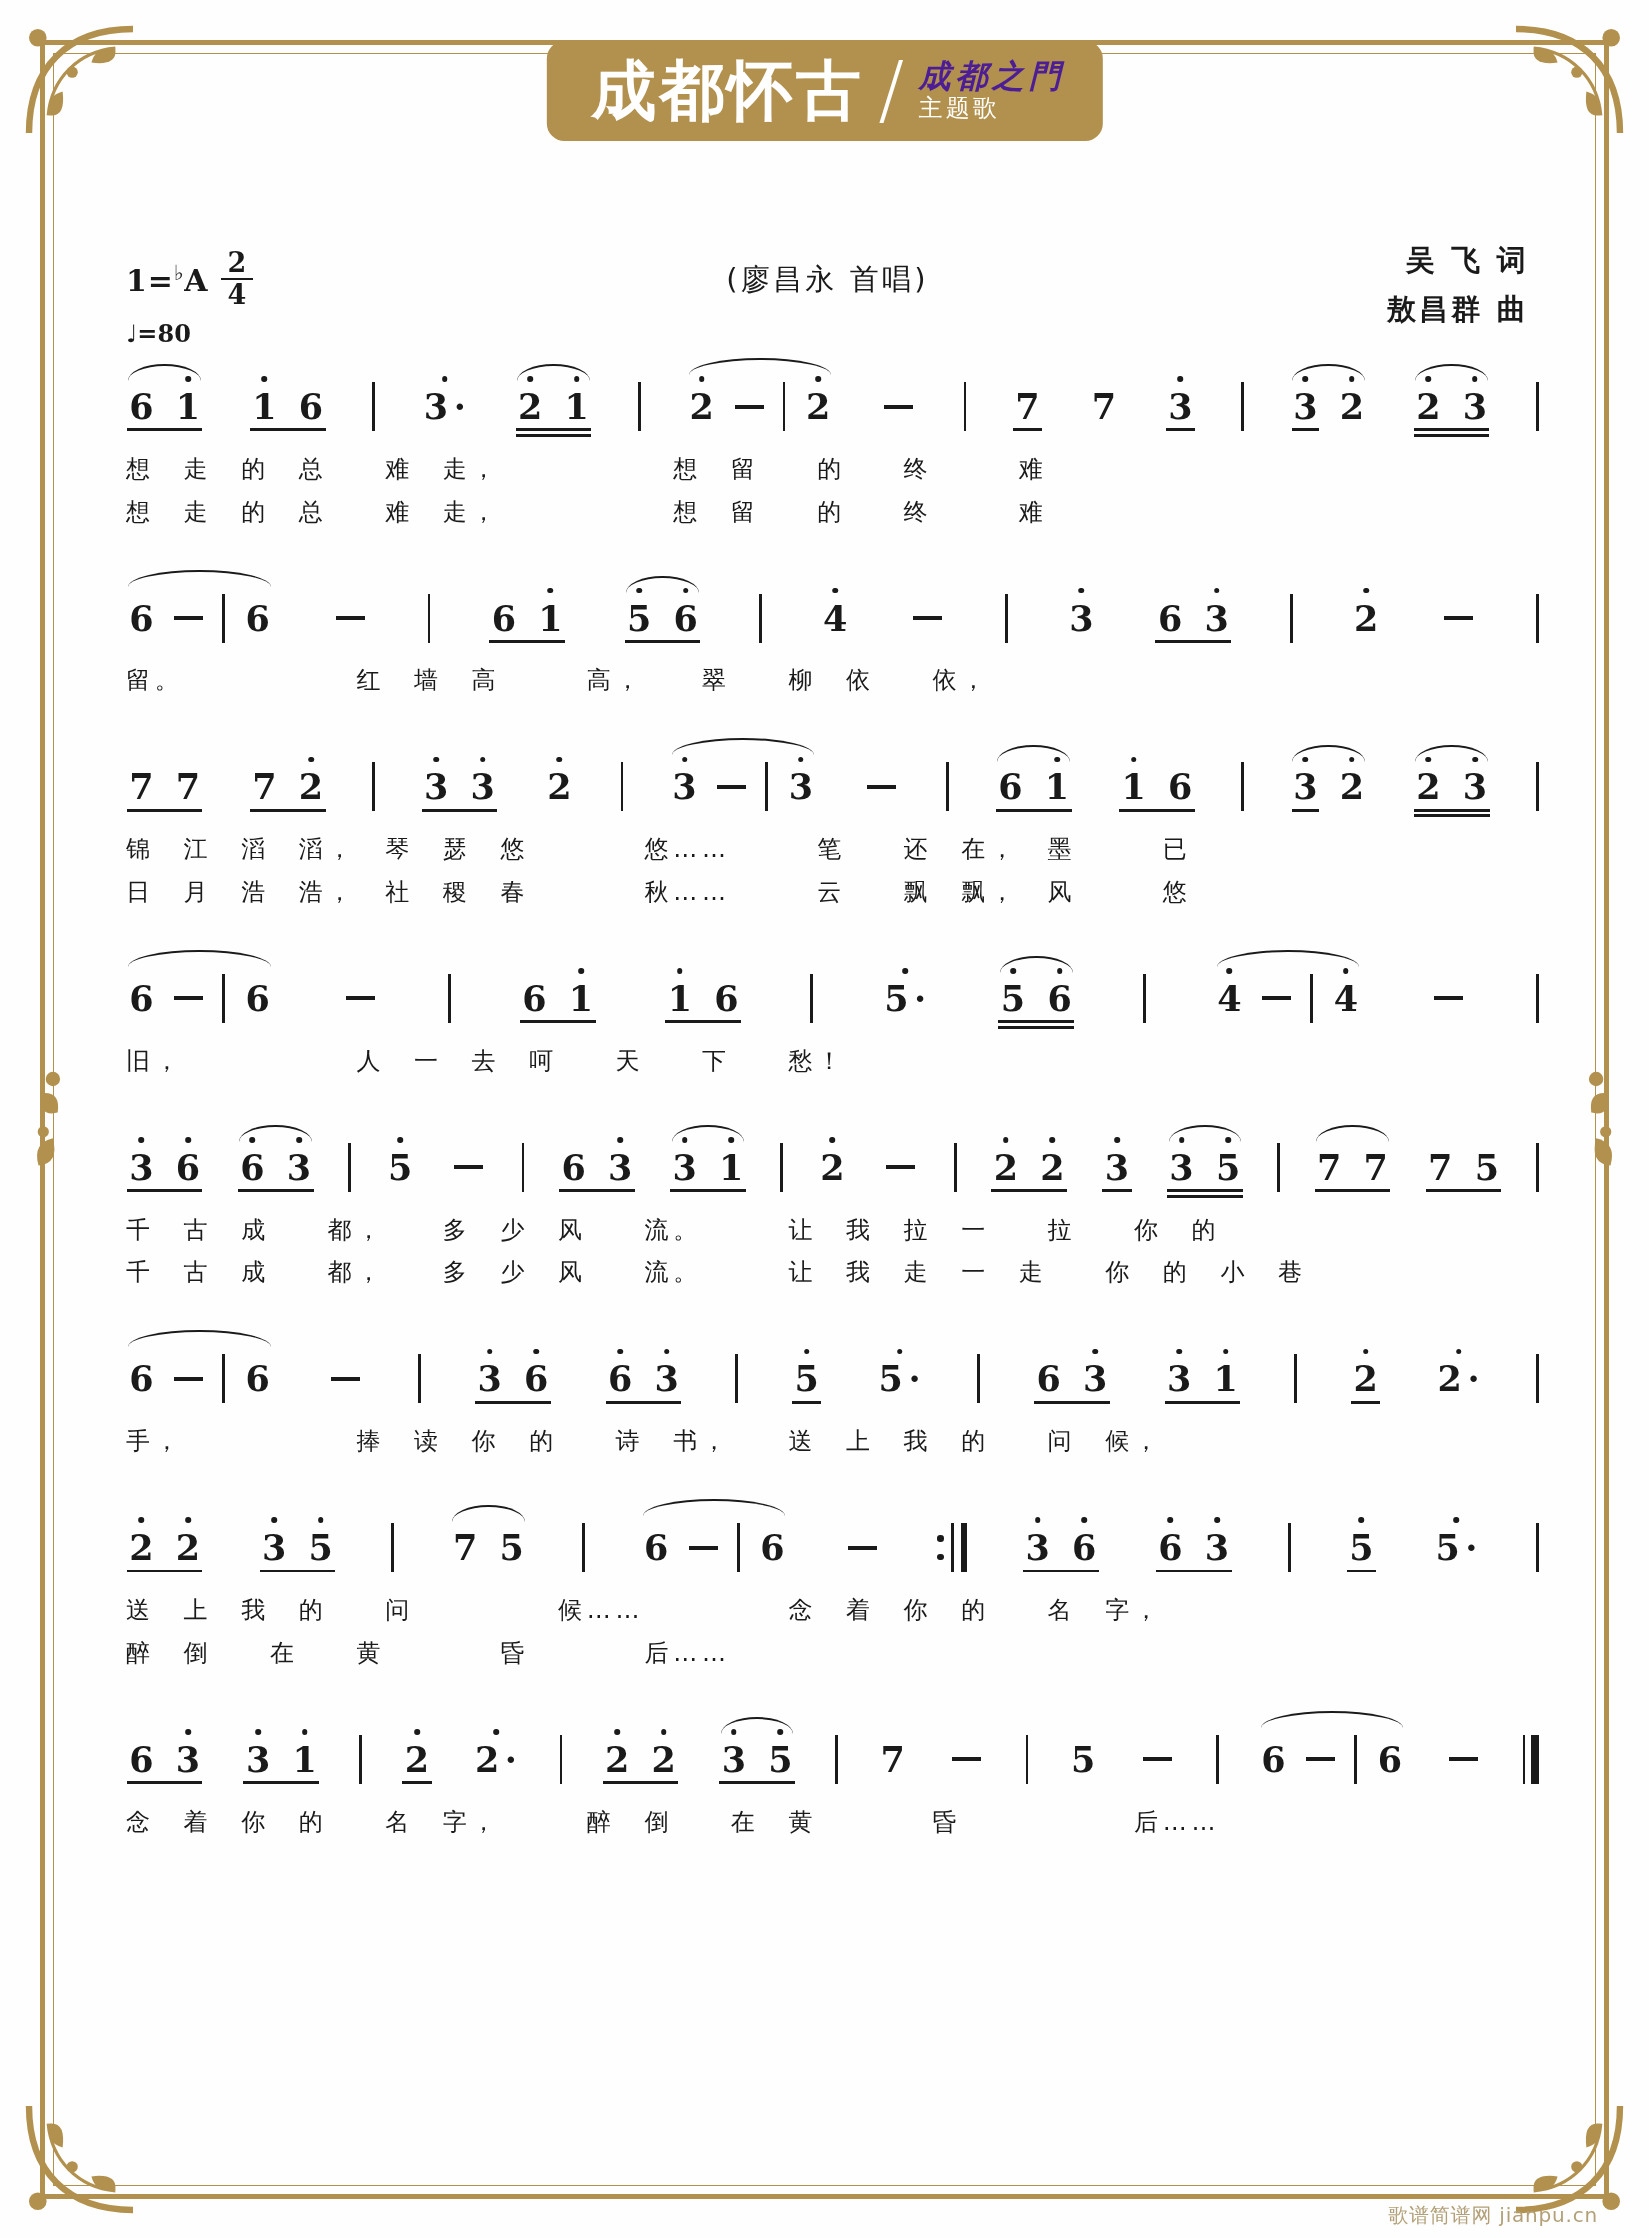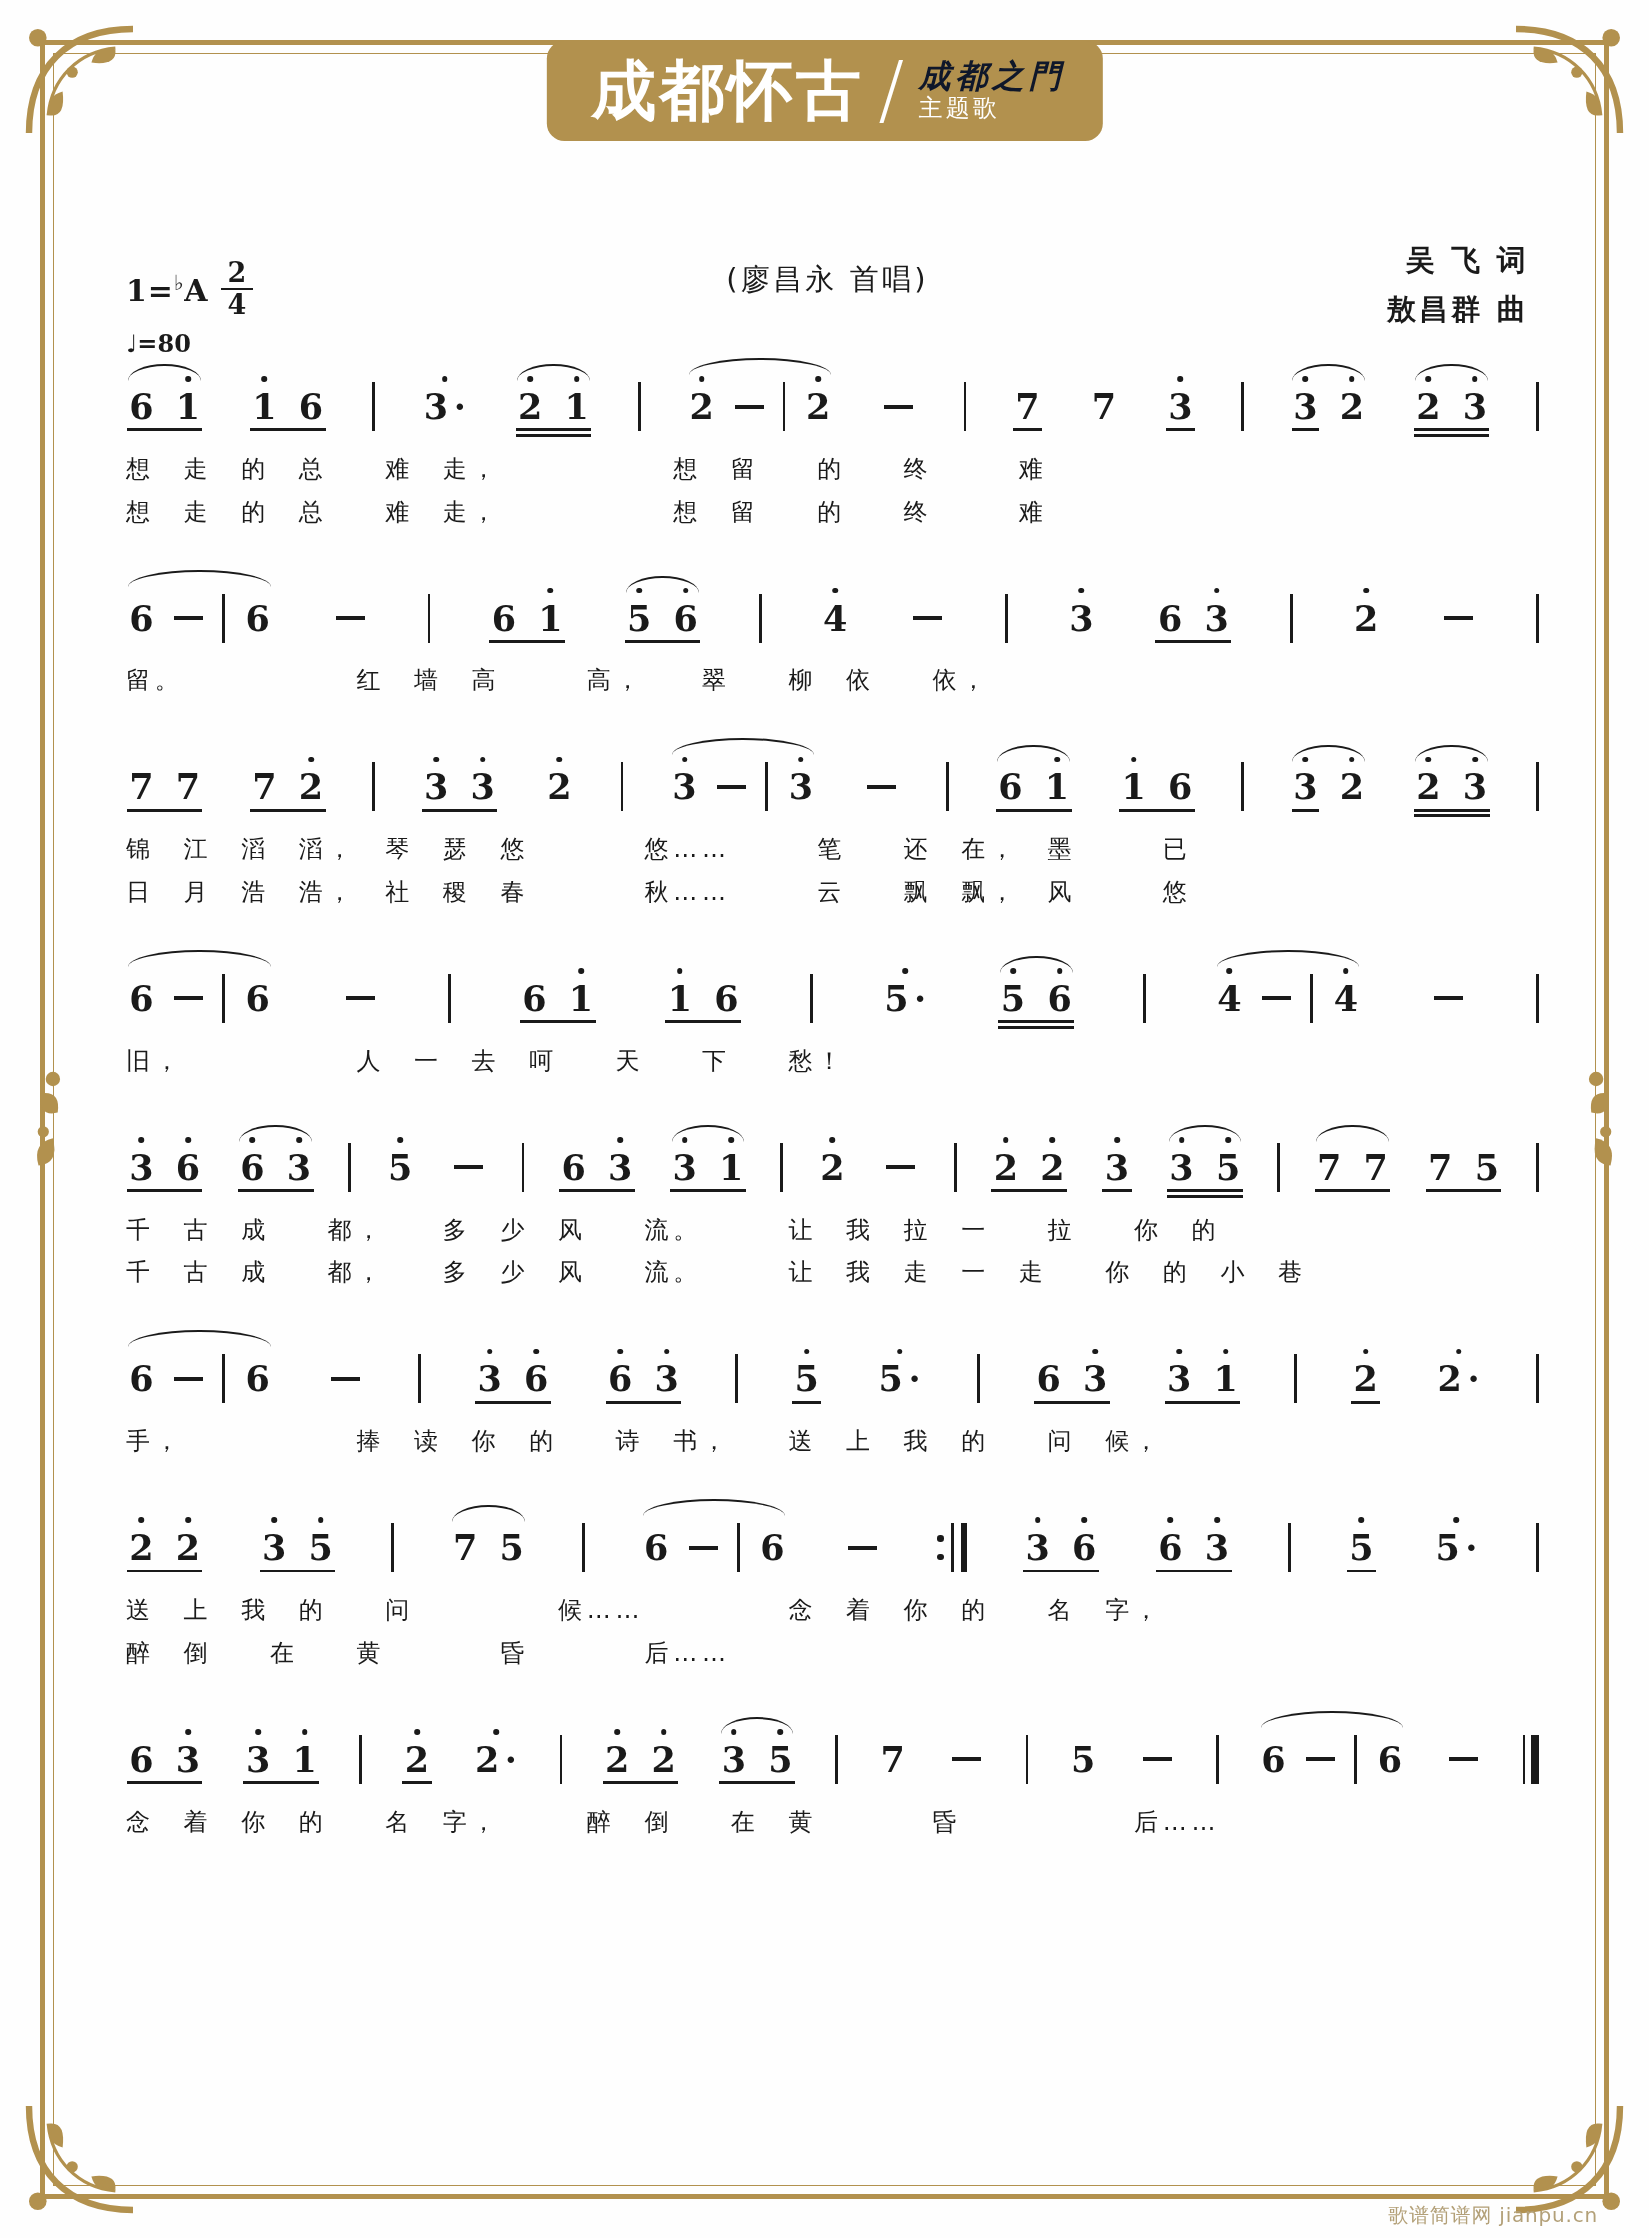--- a/index.html
+++ b/index.html
@@ -18,26 +18,26 @@
   .edge-orn svg{width:100%;height:100%;}
   .e-left{left:24px;}
   .e-right{right:24px;transform:scaleX(-1);}
   
   .banner{position:absolute;top:41px;left:50%;transform:translateX(-50%);
           background:#b2914e;border-radius:17.5px;padding:14.4px 37px 16px 45px;
           display:flex;align-items:center;gap:11px;min-width:375px;}
   .banner-title{color:#fff;font-size:65px;font-weight:700;letter-spacing:3.2px;line-height:1;}
   .banner-slash{color:#fff;font-size:77px;font-weight:300;line-height:.9;margin:0 3.2px;}
   .banner-right{display:flex;flex-direction:column;justify-content:center;gap:3.2px;}
-  .banner-script{color:#0f172a;font-size:32px;font-style:italic;font-weight:700;
+  .banner-script{color:#4c1d95;font-size:32px;font-style:italic;font-weight:700;
                  font-family:"DejaVu Serif",serif;letter-spacing:4.8px;line-height:1;}
   .banner-sub{color:#fff;font-size:24px;letter-spacing:3.2px;line-height:1;}
   
   .meta{position:absolute;left:126px;right:120px;top:236px;height:104px;}
-  .key-block{position:absolute;left:0;top:23px;}
+  .key-block{position:absolute;left:0;top:13px;}
   .key-line{display:flex;align-items:center;gap:12.8px;font-family:"DejaVu Serif",serif;font-weight:700;}
   .key-sig{font-size:30px;letter-spacing:0.8px;}
   .key-sig sup{font-size:21px;}
   .ts{display:inline-flex;flex-direction:column;align-items:center;line-height:1;font-size:27px;}
   .ts-top{border-bottom:2.4px solid #1a1a1a;padding:0 6.4px 1.6px;}
   .ts-bot{padding-top:1.6px;}
   .tempo{margin-top:11px;font-family:"DejaVu Serif",serif;font-weight:700;font-size:24px;}
   .performer{position:absolute;left:50%;transform:translateX(-50%);top:24px;font-size:29px;letter-spacing:3.2px;}
   .credits{position:absolute;right:0;top:0;text-align:right;font-size:29px;font-weight:700;line-height:1.7;letter-spacing:3.2px;}
   

